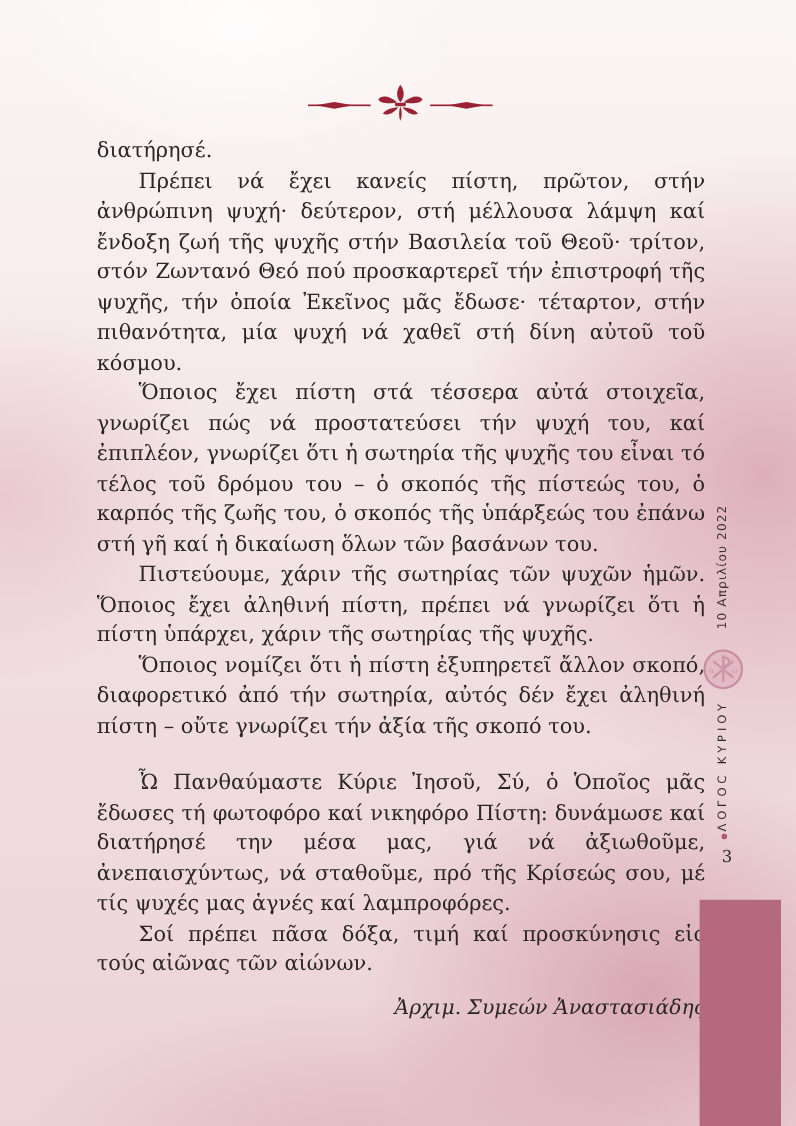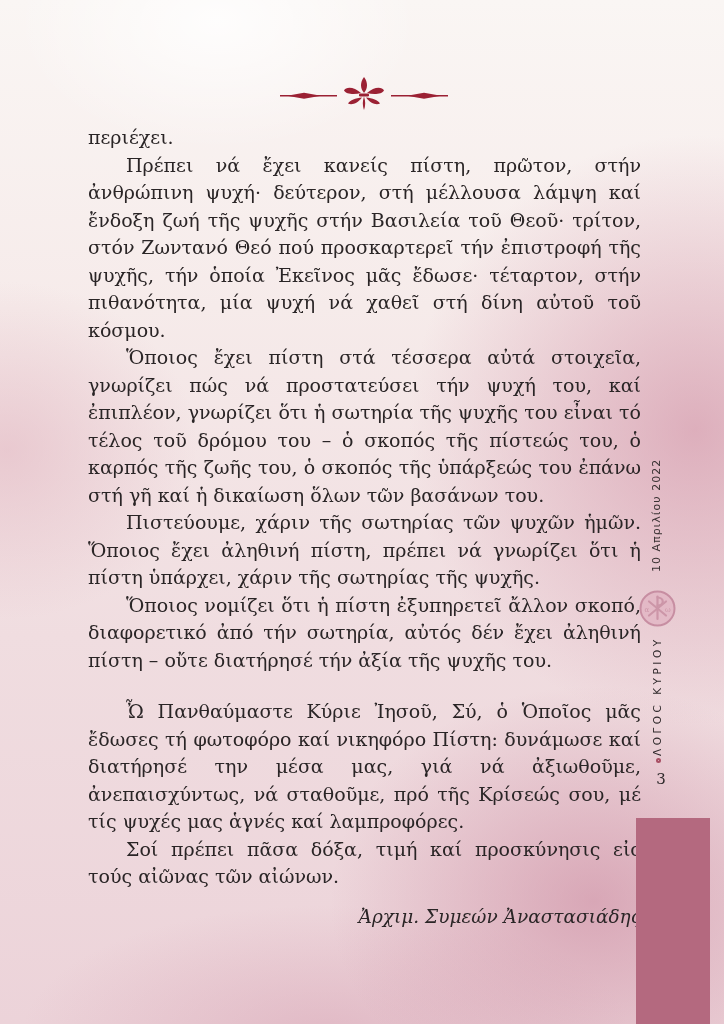--- a/index.html
+++ b/index.html
@@ -80,25 +80,25 @@
       <path d="M81 17 C74 10.5 66 10.5 64 14.5 C66 18.5 75 18.5 81 17 Z"></path>
       <path d="M87 17 C94 10.5 102 10.5 104 14.5 C102 18.5 93 18.5 87 17 Z"></path>
       <rect x="79" y="17.5" width="10" height="3" rx="1.3"></rect>
       <path d="M82 21.5 C78 27 72 29.5 68 27.5 C70 24 75.5 22 82 21.5 Z"></path>
       <path d="M86 21.5 C90 27 96 29.5 100 27.5 C98 24 92.5 22 86 21.5 Z"></path>
       <path d="M84 20.5 C82.4 25 82.4 29.5 84 34 C85.6 29.5 85.6 25 84 20.5 Z"></path>
     </g>
   </svg>
 
   <main class="text-col">
-    <p class="noindent">περιέχει.</p>
+    <p class="noindent">διατήρησέ.</p>
     <p>Πρέπει νά ἔχει κανείς πίστη, πρῶτον, στήν ἀνθρώπινη ψυχή· δεύτερον, στή μέλλουσα λάμψη καί ἔνδοξη ζωή τῆς ψυχῆς στήν Βασιλεία τοῦ Θεοῦ· τρίτον, στόν Ζωντανό Θεό πού προσκαρτερεῖ τήν ἐπιστροφή τῆς ψυχῆς, τήν ὁποία Ἐκεῖνος μᾶς ἔδωσε· τέταρτον, στήν πιθανότητα, μία ψυχή νά χαθεῖ στή δίνη αὐτοῦ τοῦ κόσμου.</p>
     <p>Ὅποιος ἔχει πίστη στά τέσσερα αὐτά στοιχεῖα, γνωρίζει πώς νά προστατεύσει τήν ψυχή του, καί ἐπιπλέον, γνωρίζει ὅτι ἡ σωτηρία τῆς ψυχῆς του εἶναι τό τέλος τοῦ δρόμου του – ὁ σκοπός τῆς πίστεώς του, ὁ καρπός τῆς ζωῆς του, ὁ σκοπός τῆς ὑπάρξεώς του ἐπάνω στή γῆ καί ἡ δικαίωση ὅλων τῶν βασάνων του.</p>
     <p>Πιστεύουμε, χάριν τῆς σωτηρίας τῶν ψυχῶν ἡμῶν. Ὅποιος ἔχει ἀληθινή πίστη, πρέπει νά γνωρίζει ὅτι ἡ πίστη ὑπάρχει, χάριν τῆς σωτηρίας τῆς ψυχῆς.</p>
-    <p>Ὅποιος νομίζει ὅτι ἡ πίστη ἐξυπηρετεῖ ἄλλον σκοπό, διαφορετικό ἀπό τήν σωτηρία, αὐτός δέν ἔχει ἀληθινή πίστη – οὔτε διατήρησέ τήν ἀξία τῆς ψυχῆς του.</p>
+    <p>Ὅποιος νομίζει ὅτι ἡ πίστη ἐξυπηρετεῖ ἄλλον σκοπό, διαφορετικό ἀπό τήν σωτηρία, αὐτός δέν ἔχει ἀληθινή πίστη – οὔτε γνωρίζει τήν ἀξία τῆς σκοπό του.</p>
     <p class="prayer-gap">Ὦ Πανθαύμαστε Κύριε Ἰησοῦ, Σύ, ὁ Ὁποῖος μᾶς ἔδωσες τή φωτοφόρο καί νικηφόρο Πίστη: δυνάμωσε καί διατήρησέ την μέσα μας, γιά νά ἀξιωθοῦμε, ἀνεπαισχύντως, νά σταθοῦμε, πρό τῆς Κρίσεώς σου, μέ τίς ψυχές μας ἁγνές καί λαμπροφόρες.</p>
     <p>Σοί πρέπει πᾶσα δόξα, τιμή καί προσκύνησις εἰς τούς αἰῶνας τῶν αἰώνων.</p>
     <p class="signature">Ἀρχιμ. Συμεών Ἀναστασιάδης</p>
   </main>
 
   <div class="side-date">10 Απριλίου 2022</div>
 
   <svg class="emblem" viewBox="0 0 41 41" aria-hidden="true">
     <circle cx="20.5" cy="20.5" r="17" fill="var(--emblem-fill)" stroke="var(--emblem-stroke)" stroke-width="2"></circle>
     <g stroke="var(--emblem-line)" stroke-width="2.2" stroke-linecap="round" fill="none">

